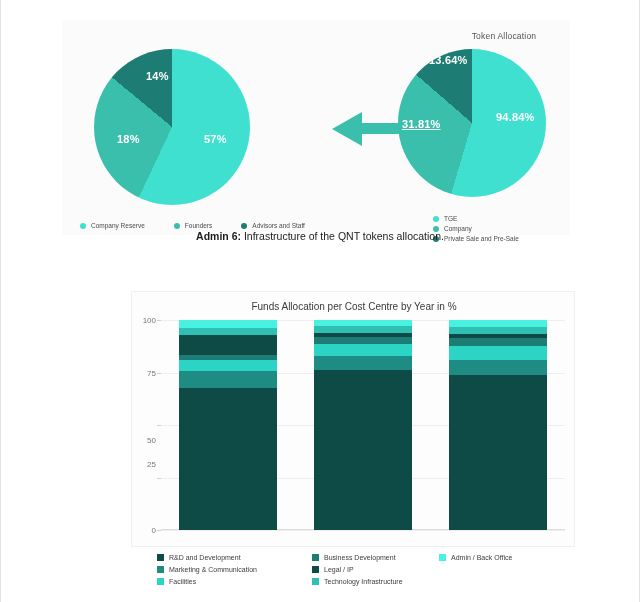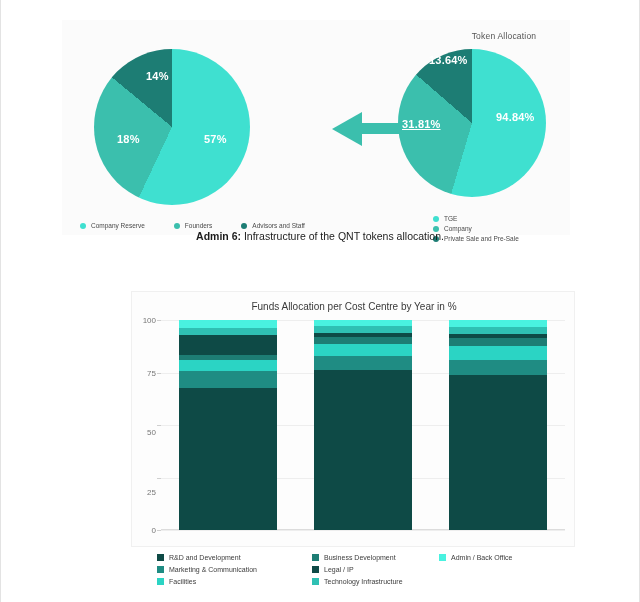--- a/index.html
+++ b/index.html
@@ -306,24 +306,24 @@
   <div class="plot" id="plot">
     <div class="axis-line"></div>
   <div class="gridline" style="top: 0px;"></div>
       <div class="tickmark" style="top: 0px;"></div>
       <div class="ytick" style="top: 0px;">100</div>
       <div class="gridline" style="top: 52.5px;"></div>
       <div class="tickmark" style="top: 52.5px;"></div>
       <div class="ytick" style="top: 52.5px;">75</div>
       <div class="gridline" style="top: 105px;"></div>
       <div class="tickmark" style="top: 105px;"></div>
-      <div class="ytick" style="top: 112px;">50</div>
+      <div class="ytick" style="top: 120px;">50</div>
       <div class="gridline" style="top: 157.5px;"></div>
       <div class="tickmark" style="top: 157.5px;"></div>
-      <div class="ytick" style="top: 172px;">25</div>
+      <div class="ytick" style="top: 144px;">25</div>
       <div class="gridline" style="top: 210px;"></div>
       <div class="tickmark" style="top: 210px;"></div>
       <div class="ytick" style="top: 210px;">0</div>
       <div class="bar-col" style="width: 98px; height: 210px; left: 18.3333px;">
         <div class="seg" style="height: 141.75px; background: rgb(14, 74, 70);"></div>
         <div class="seg" style="height: 16.8px; background: rgb(31, 140, 131);"></div>
         <div class="seg" style="height: 11.55px; background: rgb(43, 212, 196);"></div>
         <div class="seg" style="height: 5.25px; background: rgb(29, 125, 116);"></div>
         <div class="seg" style="height: 19.95px; background: rgb(14, 74, 70);"></div>
         <div class="seg" style="height: 6.3px; background: rgb(47, 192, 179);"></div>

